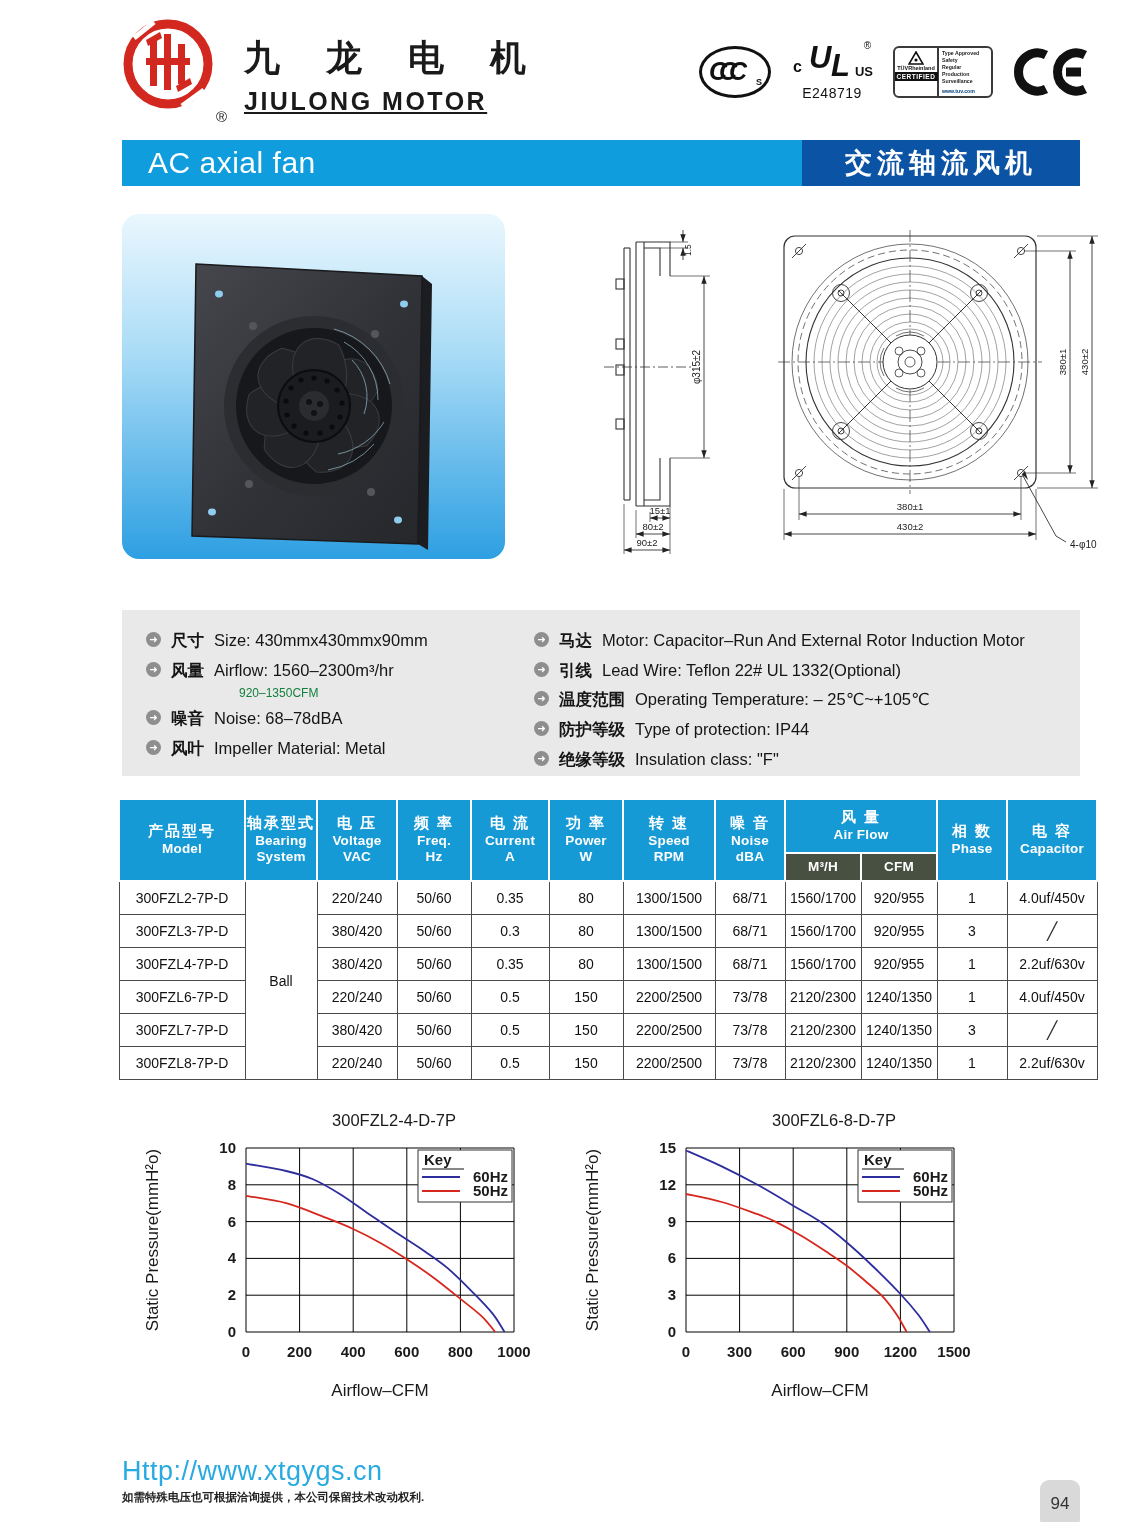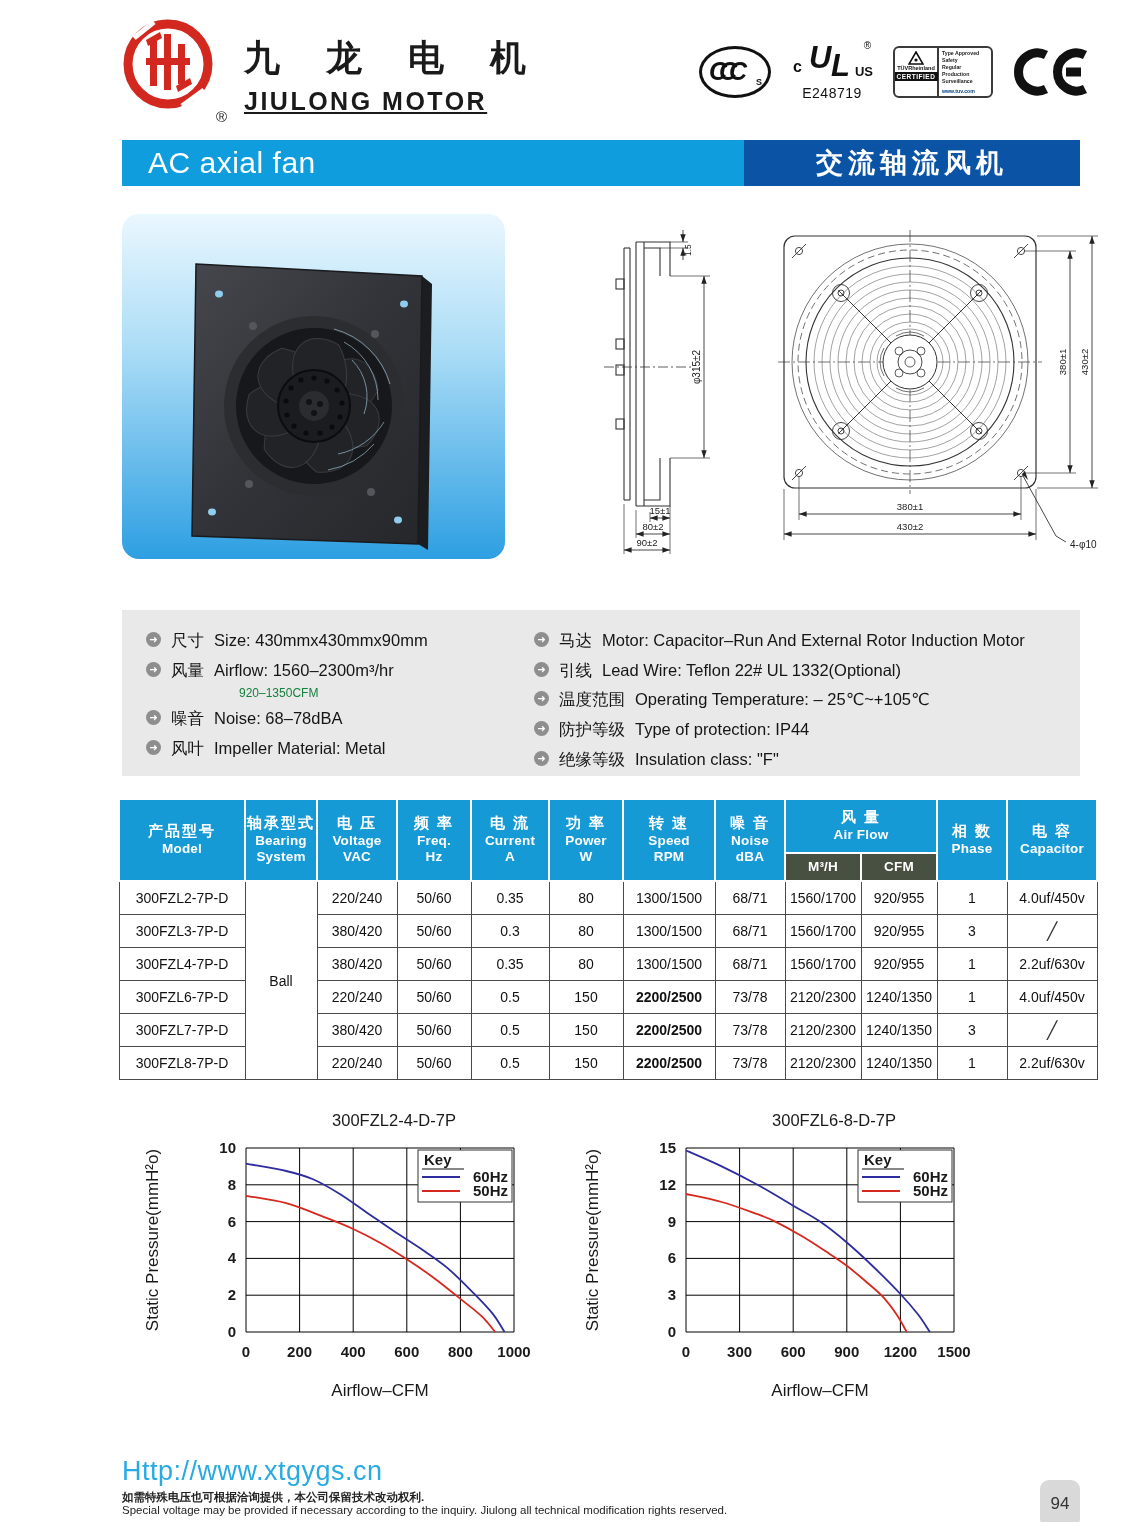--- a/index.html
+++ b/index.html
@@ -31,47 +31,47 @@
   .tuv-brand{font-size:5.5px;font-weight:700;white-space:nowrap;}
   .tuv-cert{margin-top:1px;background:#111;color:#fff;font-size:6.5px;font-weight:700;padding:1px 3px;letter-spacing:.5px;}
   .tuv-right{flex:1;padding:2px 3px;display:flex;flex-direction:column;}
   .tuv-line{font-size:5.2px;font-weight:700;line-height:1.35;color:#222;}
   .tuv-site{font-size:5.2px;font-weight:700;margin-top:auto;color:#00427e;}
   .ce{flex:none;}
 
   
   .title-bar{position:absolute;left:122px;top:140px;width:958px;height:46px;display:flex;}
   .tb-left{flex:1;background:#0f9dde;color:#fff;font-size:30px;display:flex;align-items:center;padding-left:26px;letter-spacing:.5px;}
-  .tb-right{width:336px;background:#0b53a4;color:#fff;font-size:27px;font-weight:700;display:flex;align-items:center;justify-content:center;letter-spacing:5px;}
+  .tb-right{width:278px;background:#0b53a4;color:#fff;font-size:27px;font-weight:700;display:flex;align-items:center;justify-content:center;letter-spacing:5px;}
 
   
   .photo{position:absolute;left:122px;top:214px;}
   .drawings{position:absolute;left:588px;top:226px;}
   .drawings svg text{fill:#222;}
 
   
   .specs{position:absolute;left:122px;top:610px;width:958px;height:166px;background:#e9e9e9;}
   .spec-col{position:absolute;top:20px;}
   .spec-col.left{left:24px;width:380px;}
   .spec-col.right{left:412px;width:545px;}
   .spec-item{display:flex;align-items:flex-start;margin-bottom:9px;font-size:16.5px;line-height:1.25;color:#151515;}
   .bullet{width:15px;height:15px;border-radius:50%;background:#8e8e8e;color:#fff;font-size:10px;line-height:15px;text-align:center;
           margin:2px 10px 0 0;flex:none;font-weight:700;}
-  .spec-zh{margin-right:10px;white-space:nowrap;font-weight:400;}
+  .spec-zh{margin-right:10px;white-space:nowrap;font-weight:700;}
   .spec-en{white-space:nowrap;}
   .spec-extra{margin:-3px 0 8px 93px;font-size:12px;color:#15803d;}
 
   
   .spec-table{position:absolute;left:118px;top:798px;border-collapse:collapse;table-layout:fixed;}
   .spec-table th{background:#169ad6;color:#fff;border:2px solid #fff;padding:2px 0;vertical-align:middle;}
   .spec-table th.sub{background:#485042;height:26px;padding:0;margin-left:38px;}
   .th-zh{font-size:15px;font-weight:700;letter-spacing:2px;line-height:1.25;}
   .th-en{font-size:13.5px;font-weight:700;line-height:1.25;letter-spacing:.2px;}
   .spec-table td{border:1px solid #4a4a4a;background:#fff;text-align:center;font-size:14px;height:30px;color:#111;}
-  .spec-table td.bold{font-weight:700;}
+  .spec-table td.bold{font-weight:400;}
   .spec-table td.slash{font-size:17px;color:#333;}
   .spec-table tr.hr1{height:54px;} .spec-table tr.hr2{height:26px;}
 
   
   .charts{position:absolute;left:134px;top:1108px;width:870px;display:flex;justify-content:space-between;}
   .chart svg text{fill:#1a1a1a;}
 
   
   .footer-url{position:absolute;left:122px;top:1456px;font-size:27px;color:#29abe2;letter-spacing:.5px;}
   .footer-zh{position:absolute;left:122px;top:1490px;font-size:11.5px;font-weight:700;color:#222;}
@@ -664,16 +664,15 @@
           <text x="374" y="74" font-size="15" font-weight="600" text-anchor="end">60Hz</text>
           <line x1="288" y1="83" x2="326" y2="83" stroke="#d6281e" stroke-width="2"></line>
           <text x="374" y="88" font-size="15" font-weight="600" text-anchor="end">50Hz</text>
           <text x="246" y="288" font-size="17" font-weight="500" text-anchor="middle">Airflow–CFM</text>
           <text font-size="17" font-weight="500" text-anchor="middle" transform="translate(24,132) rotate(-90)">Static Pressure(mmH²o)</text>
         </svg></div>
   </div>
 
   <a class="footer-url">Http://www.xtgygs.cn</a>
   <div class="footer-zh">如需特殊电压也可根据洽询提供，本公司保留技术改动权利.</div>
-  <div class="footer-en">Special voltage may be provided if necessary according to the inquiry. Jiulong all technical modification rights reserved.</div>
   <div class="page-badge">94</div>
 
 </div>
 
 </body></html>

